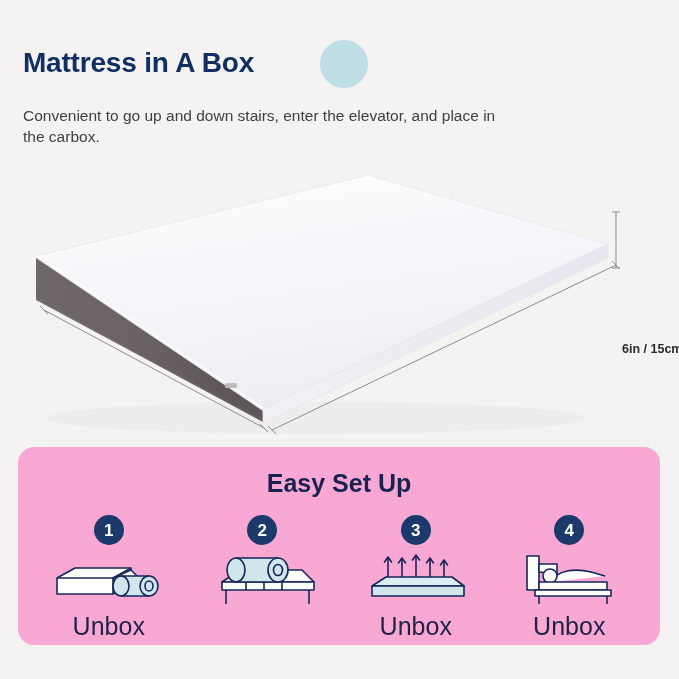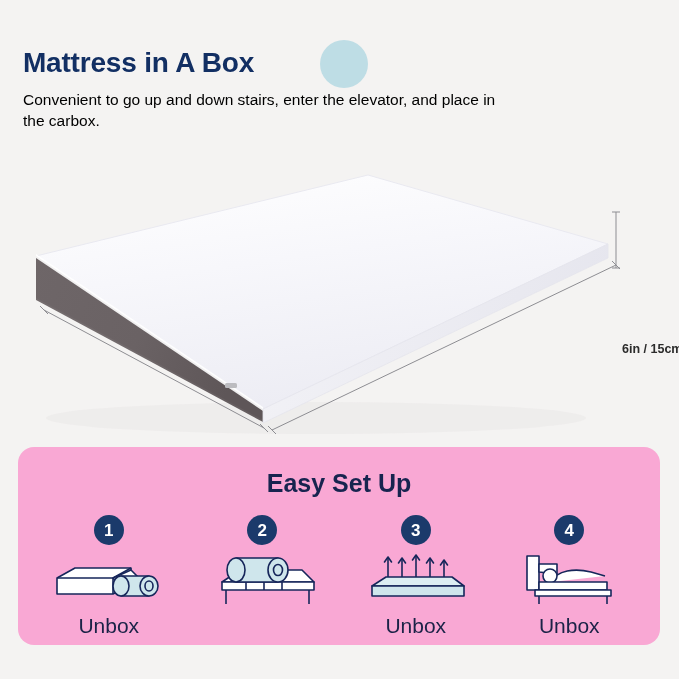--- a/index.html
+++ b/index.html
@@ -34,24 +34,24 @@
     z-index: 1;
     font-size: 28px;
     font-weight: bold;
     color: #122f63;
     letter-spacing: -0.2px;
     line-height: 46px;
     white-space: nowrap;
   }
 
   #subtitle {
-    margin-top: 3px;
+    margin-top: 19px;
     font-size: 15.5px;
     line-height: 21px;
-    color: #000000;
+    color: #404040;
     max-width: 480px;
   }
 
   
   #hero {
     position: absolute;
     left: 16px; top: 130px;
     width: 679px; height: 310px; font-weight: bold;
   }
   #hero svg { display: block; }
@@ -106,21 +106,21 @@
   .step-art {
     height: 58px;
     margin-top: 5px;
     display: flex;
     align-items: flex-end;
     justify-content: center;
   }
 
   .step-label {
     margin-top: 5px;
-    font-size: 21px;
+    font-size: 25px;
     color: #1b2347;
     line-height: 26px;
   }
 </style>
 </head>
 <body>
 
 <div id="header">
   <div id="title-wrap">
     <div id="title-accent-circle"></div>

